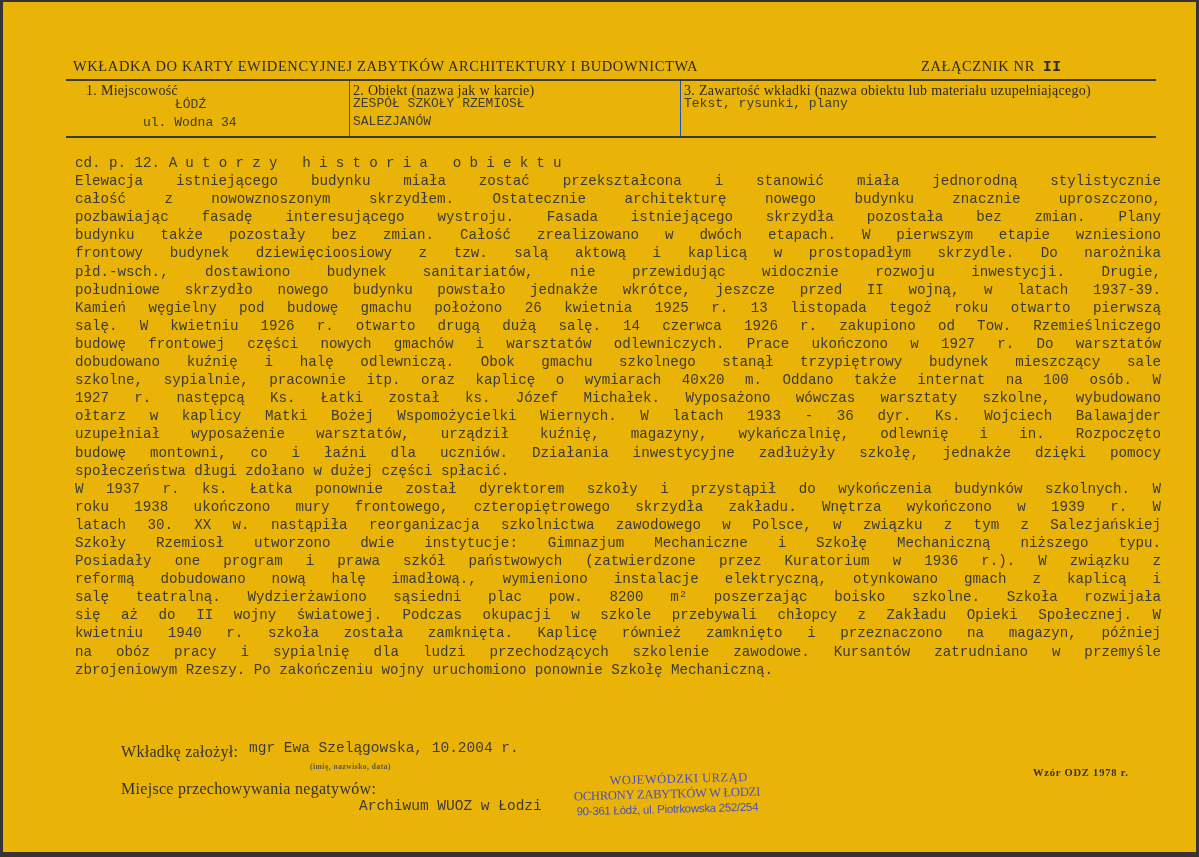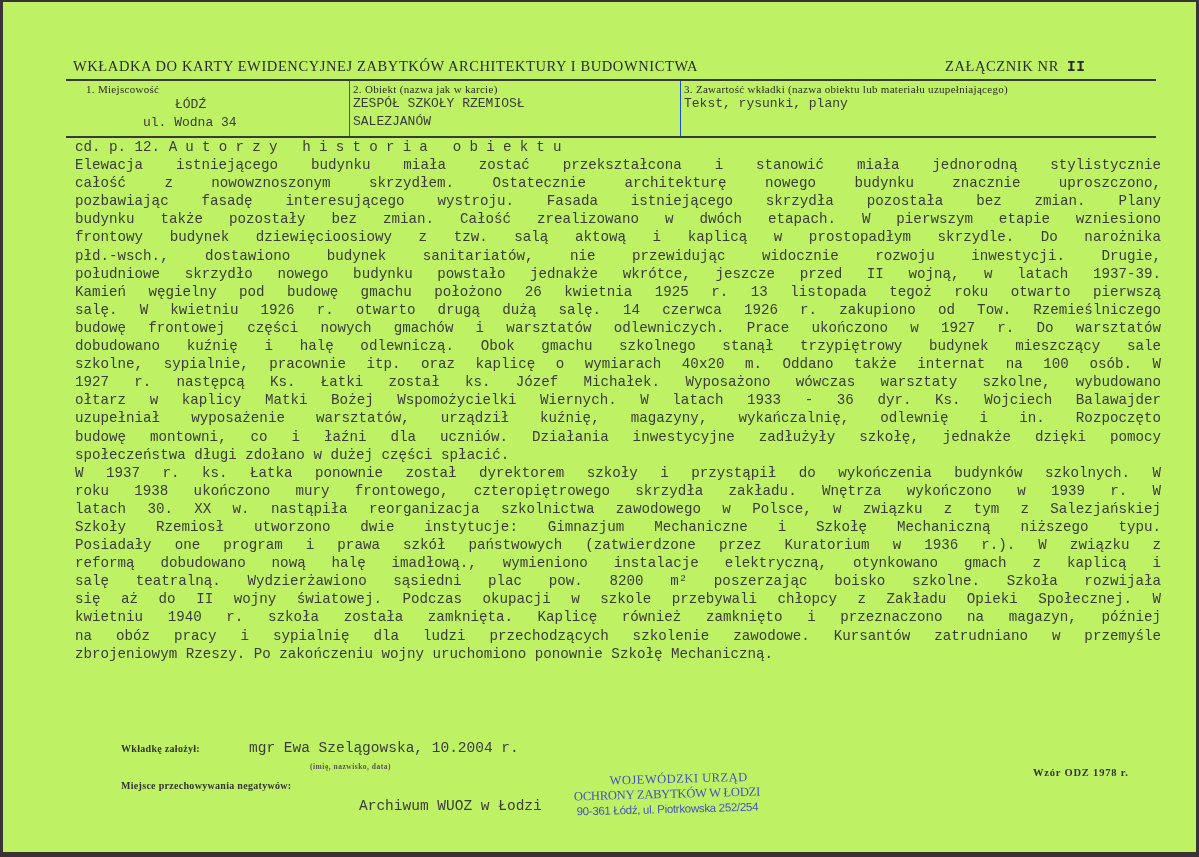--- a/index.html
+++ b/index.html
@@ -3,64 +3,64 @@
 <meta charset="utf-8">
 <style>
   html, body { margin: 0; padding: 0; }
   body {
     width: 1199px; height: 857px;
     background: #3a3336;
     position: relative; overflow: hidden;
   }
   .paper {
     position: absolute; left: 3px; top: 2px; width: 1193px; height: 850px;
-    background: #bef264;
+    background: #eab308;
   }
   .serif { font-family: "Liberation Serif", "DejaVu Serif", serif; color: #2a2a2a; }
   .mono  { font-family: "Liberation Mono", "DejaVu Sans Mono", monospace; color: #3b3b3b; }
 
   .doc-title {
     position: absolute; left: 70px; top: 56px;
     font-size: 14.5px; letter-spacing: 0.6px;
   }
   .annex {
-    position: absolute; left: 942px; top: 56px;
+    position: absolute; left: 918px; top: 56px;
     font-size: 14.5px; letter-spacing: 0.6px;
   }
   .annex-num { font-family: "Liberation Mono", monospace; font-weight: bold; margin-left: 8px; }
 
   .hdr-table {
     position: absolute; left: 63px; top: 77px; width: 1090px; height: 55px;
     border-top: 2px solid #3a3a3a; border-bottom: 2px solid #3a3a3a;
     display: flex;
   }
   .cell { position: relative; height: 100%; box-sizing: border-box; }
   .cell.c1 { width: 283px; }
   .cell.c2 { width: 287px; border-left: 1px solid #555; }
   .cell.c3 { flex: 1; border-left: 1px solid #1d4ed8; margin-left: 44px; }
-  .cell-label { font-size: 11px; position: absolute; top: 2px; left: 20px; letter-spacing: 0.3px; }
+  .cell-label { font-size: 14px; position: absolute; top: 2px; left: 20px; letter-spacing: 0.3px; }
   .cell.c2 .cell-label, .cell.c3 .cell-label { left: 3px; }
   .cell-value { font-size: 13px; position: absolute; white-space: nowrap; }
   .c1 .v1 { top: 16px; left: 109px; }
   .c1 .v2 { top: 34px; left: 77px; }
   .c2 .v1 { top: 15px; left: 3px; }
   .c2 .v2 { top: 33px; left: 3px; }
   .c3 .v1 { top: 15px; left: 3px; }
 
   .body-text {
-    position: absolute; left: 72px; top: 136px; width: 1086px;
+    position: absolute; left: 72px; top: 152px; width: 1086px;
     font-size: 14.2px; line-height: 18.1px;
   }
   .body-line {
     display: block; white-space: nowrap; text-align: justify; text-align-last: justify;
   }
   .body-line.last { text-align-last: left; }
   .spaced { letter-spacing: 8.2px; }
 
-  .sig-label { position: absolute; font-size: 10px; letter-spacing: 0.3px; font-weight: bold; color: #333; }
+  .sig-label { position: absolute; font-size: 16px; letter-spacing: 0.3px; font-weight: normal; color: #333; }
   .sig-value { position: absolute; font-size: 14.5px; }
   .sig-caption { position: absolute; font-size: 7.5px; letter-spacing: 0.5px; font-weight: bold; color: #555; text-align: center; }
 
   .stamp {
     position: absolute; left: 564px; top: 770px; width: 200px;
     font-family: "Liberation Sans Narrow", "Liberation Sans", sans-serif;
     color: #4a4fc0; text-align: center; transform: rotate(-1.5deg);
   }
   .stamp .s1 { font-family: "Liberation Serif", serif; font-size: 12.5px; letter-spacing: 0.5px; margin-left: 24px; }
   .stamp .s2 { font-family: "Liberation Serif", serif; font-size: 12.5px; letter-spacing: -0.2px; white-space: nowrap; }

